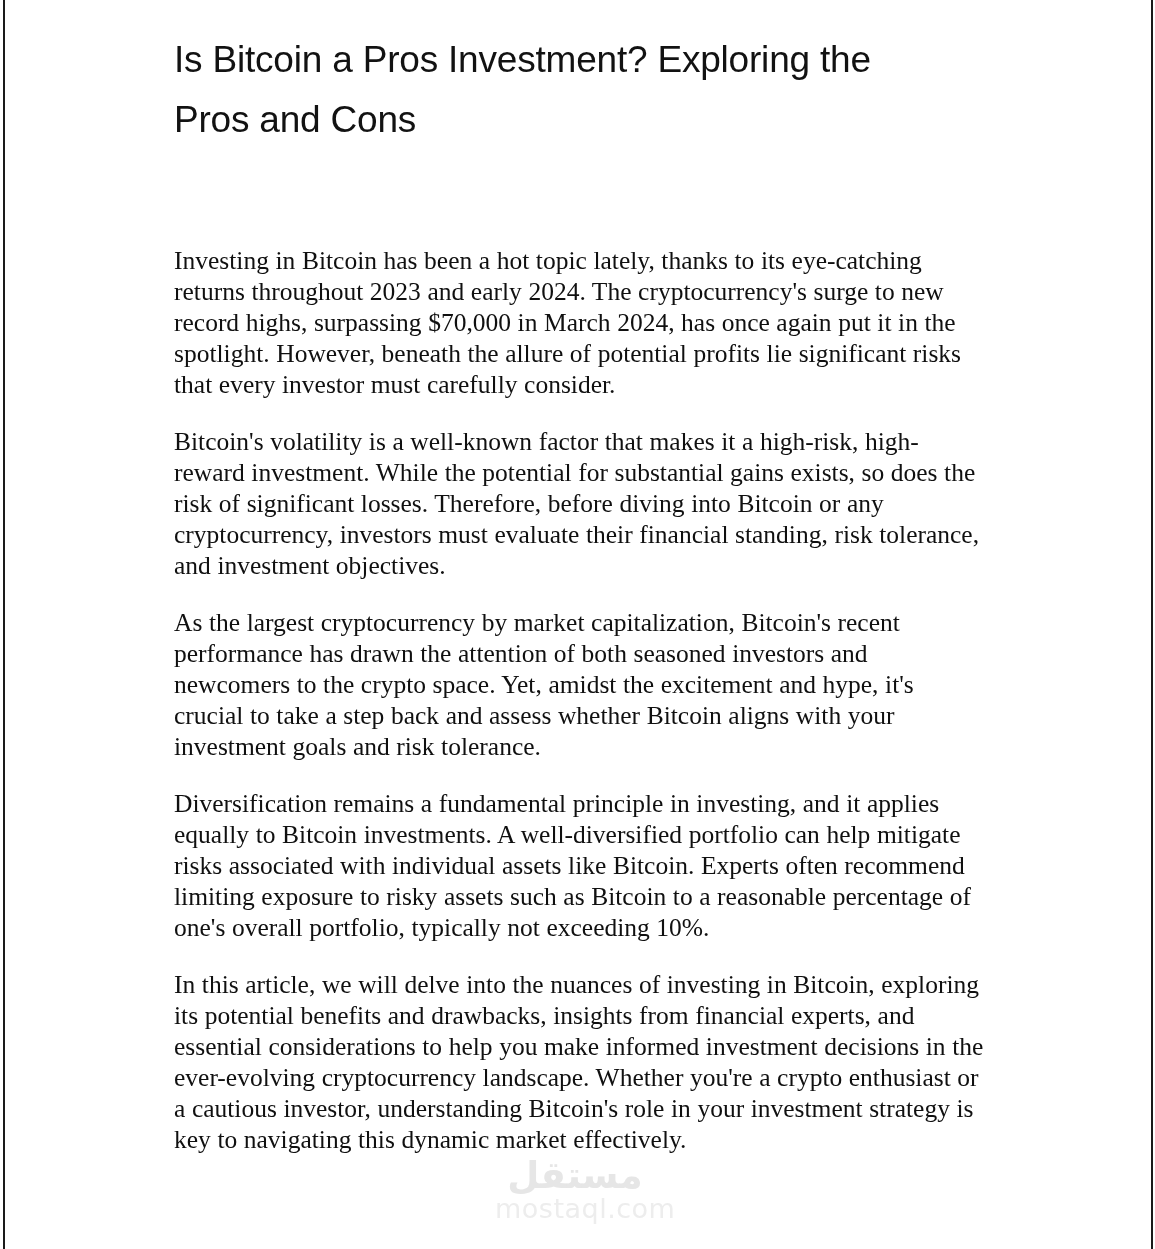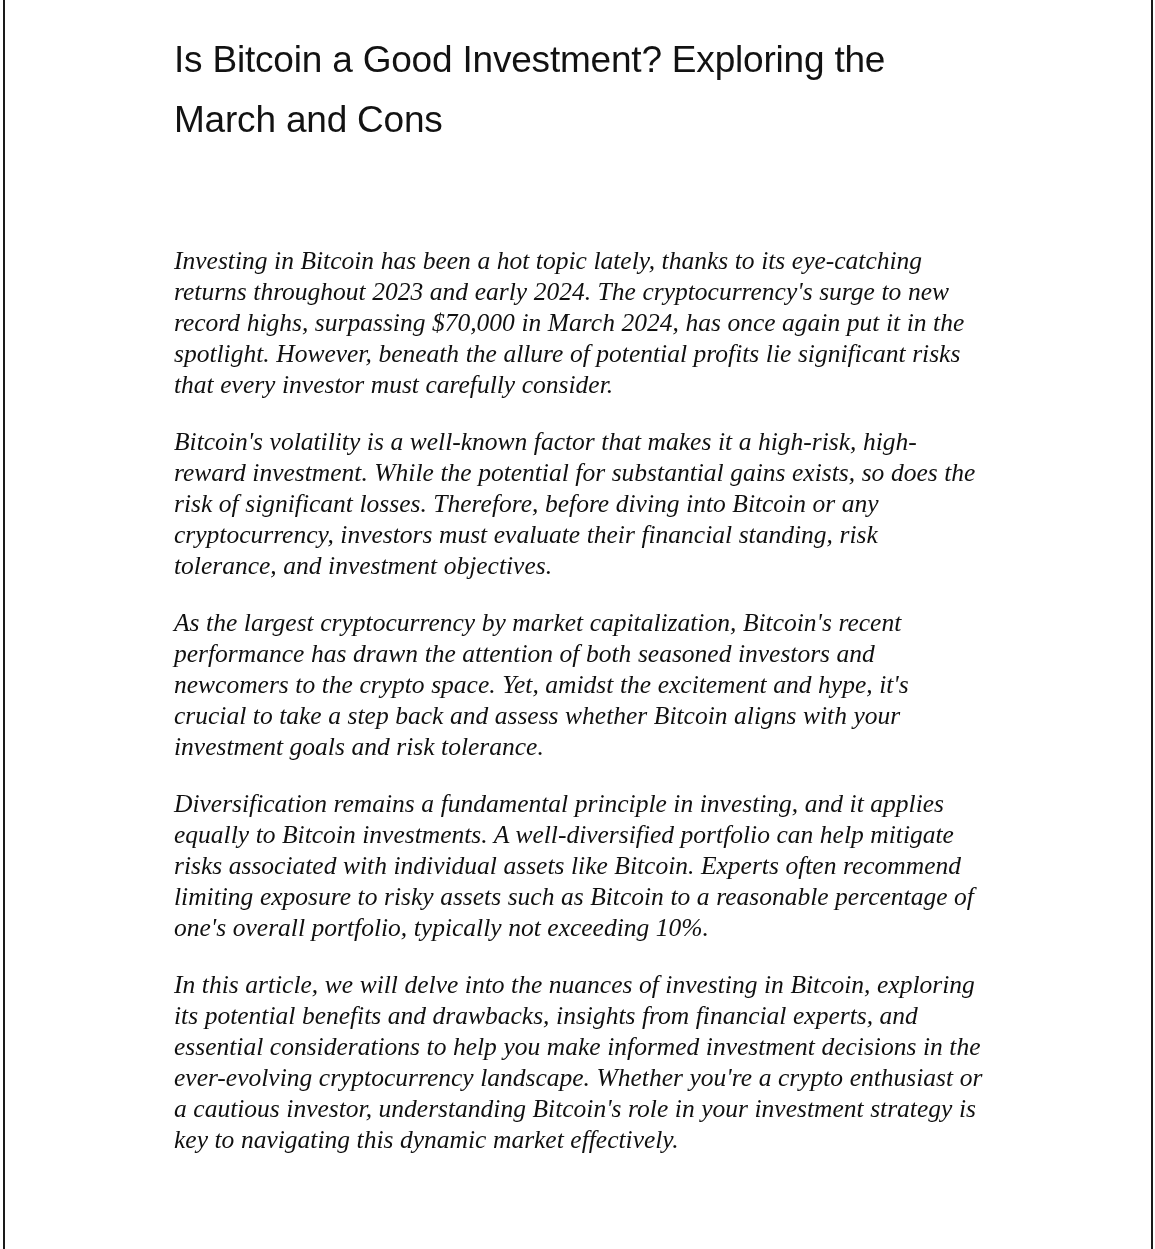--- a/index.html
+++ b/index.html
@@ -41,21 +41,20 @@
     font-weight: 400;
     line-height: 60px;
     color: #121212;
     letter-spacing: -0.2px;
     margin: 0;
     width: 760px;
   }
 
   .body-block {
     margin-top: 95px;
-    font-style: italic;
   }
 
   .para {
     font-family: "Liberation Serif", "DejaVu Serif", serif;
     font-size: 25.5px;
     line-height: 31px;
     color: #101010;
     margin: 0 0 26px 0;
     text-align: left;
     word-spacing: 0.2px;
@@ -94,26 +93,30 @@
 </head>
 <body>
 
 <div id="page">
 
   <div class="edge-rule left"></div>
   <div class="edge-rule right"></div>
 
   <div class="content">
 
-    <h1 class="doc-title">Is Bitcoin a Good Investment? Exploring the March and Cons</h1>
+    <h1 class="doc-title">Is Bitcoin a Pros Investment? Exploring the Pros and Cons</h1>
 
     <div class="body-block">
       <p class="para">Investing in Bitcoin has been a hot topic lately, thanks to its eye-catching returns throughout 2023 and early 2024. The cryptocurrency's surge to new record highs, surpassing $70,000 in March 2024, has once again put it in the spotlight. However, beneath the allure of potential profits lie significant risks that every investor must carefully consider.</p>
       <p class="para">Bitcoin's volatility is a well-known factor that makes it a high-risk, high-reward investment. While the potential for substantial gains exists, so does the risk of significant losses. Therefore, before diving into Bitcoin or any cryptocurrency, investors must evaluate their financial standing, risk tolerance, and investment objectives.</p>
       <p class="para">As the largest cryptocurrency by market capitalization, Bitcoin's recent performance has drawn the attention of both seasoned investors and newcomers to the crypto space. Yet, amidst the excitement and hype, it's crucial to take a step back and assess whether Bitcoin aligns with your investment goals and risk tolerance.</p>
       <p class="para">Diversification remains a fundamental principle in investing, and it applies equally to Bitcoin investments. A well-diversified portfolio can help mitigate risks associated with individual assets like Bitcoin. Experts often recommend limiting exposure to risky assets such as Bitcoin to a reasonable percentage of one's overall portfolio, typically not exceeding 10%.</p>
       <p class="para">In this article, we will delve into the nuances of investing in Bitcoin, exploring its potential benefits and drawbacks, insights from financial experts, and essential considerations to help you make informed investment decisions in the ever-evolving cryptocurrency landscape. Whether you're a crypto enthusiast or a cautious investor, understanding Bitcoin's role in your investment strategy is key to navigating this dynamic market effectively.</p>
     </div>
 
   </div>
 
+  <div class="watermark">
+    <div class="wm-arabic">مستقل</div>
+    <div class="wm-domain">mostaql.com</div>
+  </div>
 
 </div>
 
 </body></html>

